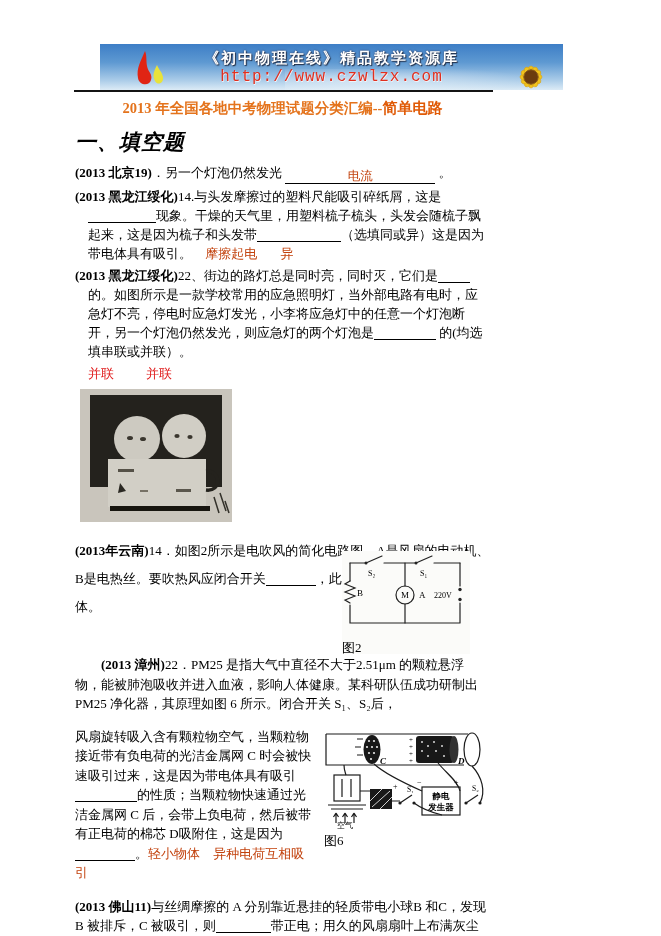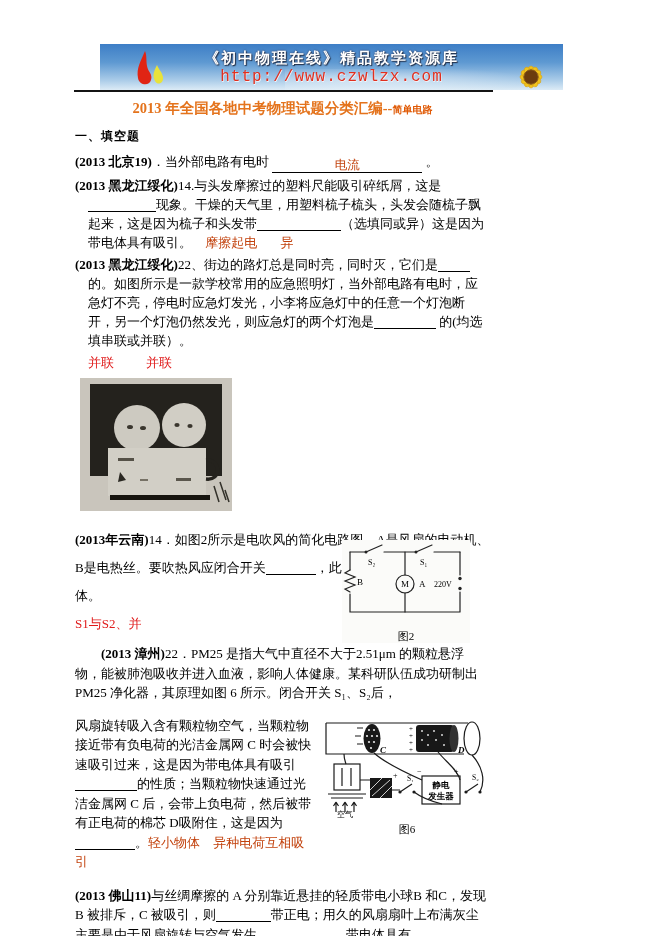--- a/index.html
+++ b/index.html
@@ -13,36 +13,36 @@
   .banner-title{margin-top:5px;text-align:center;color:#fff;font-weight:bold;font-size:15px;
           letter-spacing:2px;text-shadow:1px 1px 1px #223048,0 0 2px #335;position:relative;z-index:2;}
   .banner-url{text-align:center;color:#e12f1f;font-family:Liberation Mono, monospace;font-size:16px;
           letter-spacing:1px;position:relative;z-index:2;text-shadow:.5px .5px 0 #eef4fa;}
   .logo{position:absolute;left:30px;top:4px;z-index:3;}
   .sunflower{position:absolute;right:5px;bottom:-5px;z-index:3;}
   .hr{height:2px;background:#141414;margin:0 73px 0 74px;}
   
   .content{padding:0 76px 0 75px;font-size:13px;}
   .doc-title{margin-top:7px;text-align:center;font-size:14.5px;font-weight:bold;color:#e4731c;}
-  .doc-title .emph{color:#e05a06;font-weight:900;font-size:10px;}
-  h2.sec{font-size:12px;margin:10px 0 7px 0;font-weight:900;letter-spacing:1px;}
+  .doc-title .emph{color:#e05a06;font-weight:900;font-size:15px;}
+  h2.sec{font-size:21px;margin:10px 0 7px 0;font-weight:900;letter-spacing:1px;font-style:italic;}
   h2.sec2{margin-top:34px;}
   .q{line-height:19px;margin:0 0 3px 0;}
   .hang{padding-left:13px;text-indent:-13px;}
   .tagb{font-weight:bold;}
   .blank{display:inline-block;border-bottom:1px solid #000;height:14px;line-height:14px;
          vertical-align:-3px;text-align:center;font-size:12.5px;}
   .red{color:#c2410c;}
   .ansline{color:#e01b1b;line-height:19px;margin:3px 0 4px 13px;}
   .gap1{margin-right:32px;}
   .photo{display:block;margin:6px 0 12px 5px;}
   
   .q4wrap{position:relative;margin-top:15px;line-height:28px;min-height:114px;}
   .fig2box{position:absolute;right:20px;top:14px;width:128px;background:#fbfbf9;}
-  .figcap{font-size:11px;line-height:13px;text-align:center;}
+  .figcap{font-size:13px;line-height:13px;text-align:left;}
   .q4ans{display:block;color:#e01b1b;}
   
   .q5a{margin-top:4px;text-indent:26px;line-height:19.5px;}
   .q5b{line-height:19.5px;margin:0;}
   .fig6box{float:right;width:166px;margin:2px 0 4px 8px;}
   .q6{margin-top:14px;line-height:19.5px;}
   .clear{clear:both;}
   svg text{font-family:"Liberation Serif","DejaVu Sans",serif;}
 </style>
 </head>
@@ -75,21 +75,21 @@
 
   <div class="content">
 
     <div class="doc-title">
       <span>2013 年全国各地中考物理试题分类汇编--</span><span class="emph">简单电路</span>
     </div>
 
     <h2 class="sec">一、填空题</h2>
 
     <p class="q">
-      <span class="tagb">(2013 北京19)</span><span>．</span><span>当外部电路有电时</span>
+      <span class="tagb">(2013 北京19)</span><span>．</span><span>另一个灯泡仍然发光</span>
       <span class="blank" style="width:150px"><span class="red">电流</span></span>
       <span>。</span>
     </p>
 
     <p class="q hang">
       <span class="tagb">(2013 黑龙江绥化)</span><span>14.</span><span>与头发摩擦过的塑料尺能吸引碎纸屑，这是</span><span class="blank" style="width:68px"></span><span>现象。干燥的天气里，用塑料梳子梳头，头发会随梳子飘起来，这是因为梳子和头发带</span><span class="blank" style="width:84px"></span><span>（选填同或异）这是因为带电体具有吸引。</span>
       <span class="red" style="margin-left:10px">摩擦起电</span>
       <span class="red" style="margin-left:20px">异</span>
     </p>
 
@@ -115,21 +115,20 @@
       <rect x="38" y="80" width="16" height="3" fill="#555147"></rect>
       <path d="M40,94 l6,8 l-8,2 z" fill="#2a2822"></path>
       <rect x="96" y="100" width="15" height="3" fill="#5a564c"></rect>
       <rect x="60" y="101" width="8" height="2" fill="#767165"></rect>
       <rect x="30" y="117" width="100" height="5" fill="#17150f"></rect>
       <path d="M134,108 l5,16 M140,104 l6,18 M145,112 l4,12" stroke="#33312a" stroke-width="1.5" fill="none"></path>
     </svg>
 
     <div class="q4wrap">
       <span class="tagb">(2013年云南)</span><span>14．</span><span>如图2所示是电吹风的简化电路图，A是风扇的电动机、B是电热丝。要吹热风应闭合开关</span><span class="blank" style="width:50px"></span><span>，此时A与B</span><span class="blank" style="width:42px"></span><span>轻小物体。</span>
-      <span class="q4ans">S1与S2、并</span>
 
       <div class="fig2box">
         <svg width="128" height="80" viewBox="0 0 128 80">
           <g stroke="#222" stroke-width="1.2" fill="none" stroke-linecap="round">
             <path d="M8,12 H24 M42,12 H74 M92,12 H118"></path>
             <path d="M24,12 L40,5"></path>
             <path d="M74,12 L90,5"></path>
             <path d="M8,12 V30 M8,54 V72 H118 M118,12 V35 M118,52 V72"></path>
             <path d="M8,30 L3,33 L13,37 L3,41 L13,45 L3,49 L8,52"></path>
             <path d="M63,12 V35 M63,53 V72"></path>

